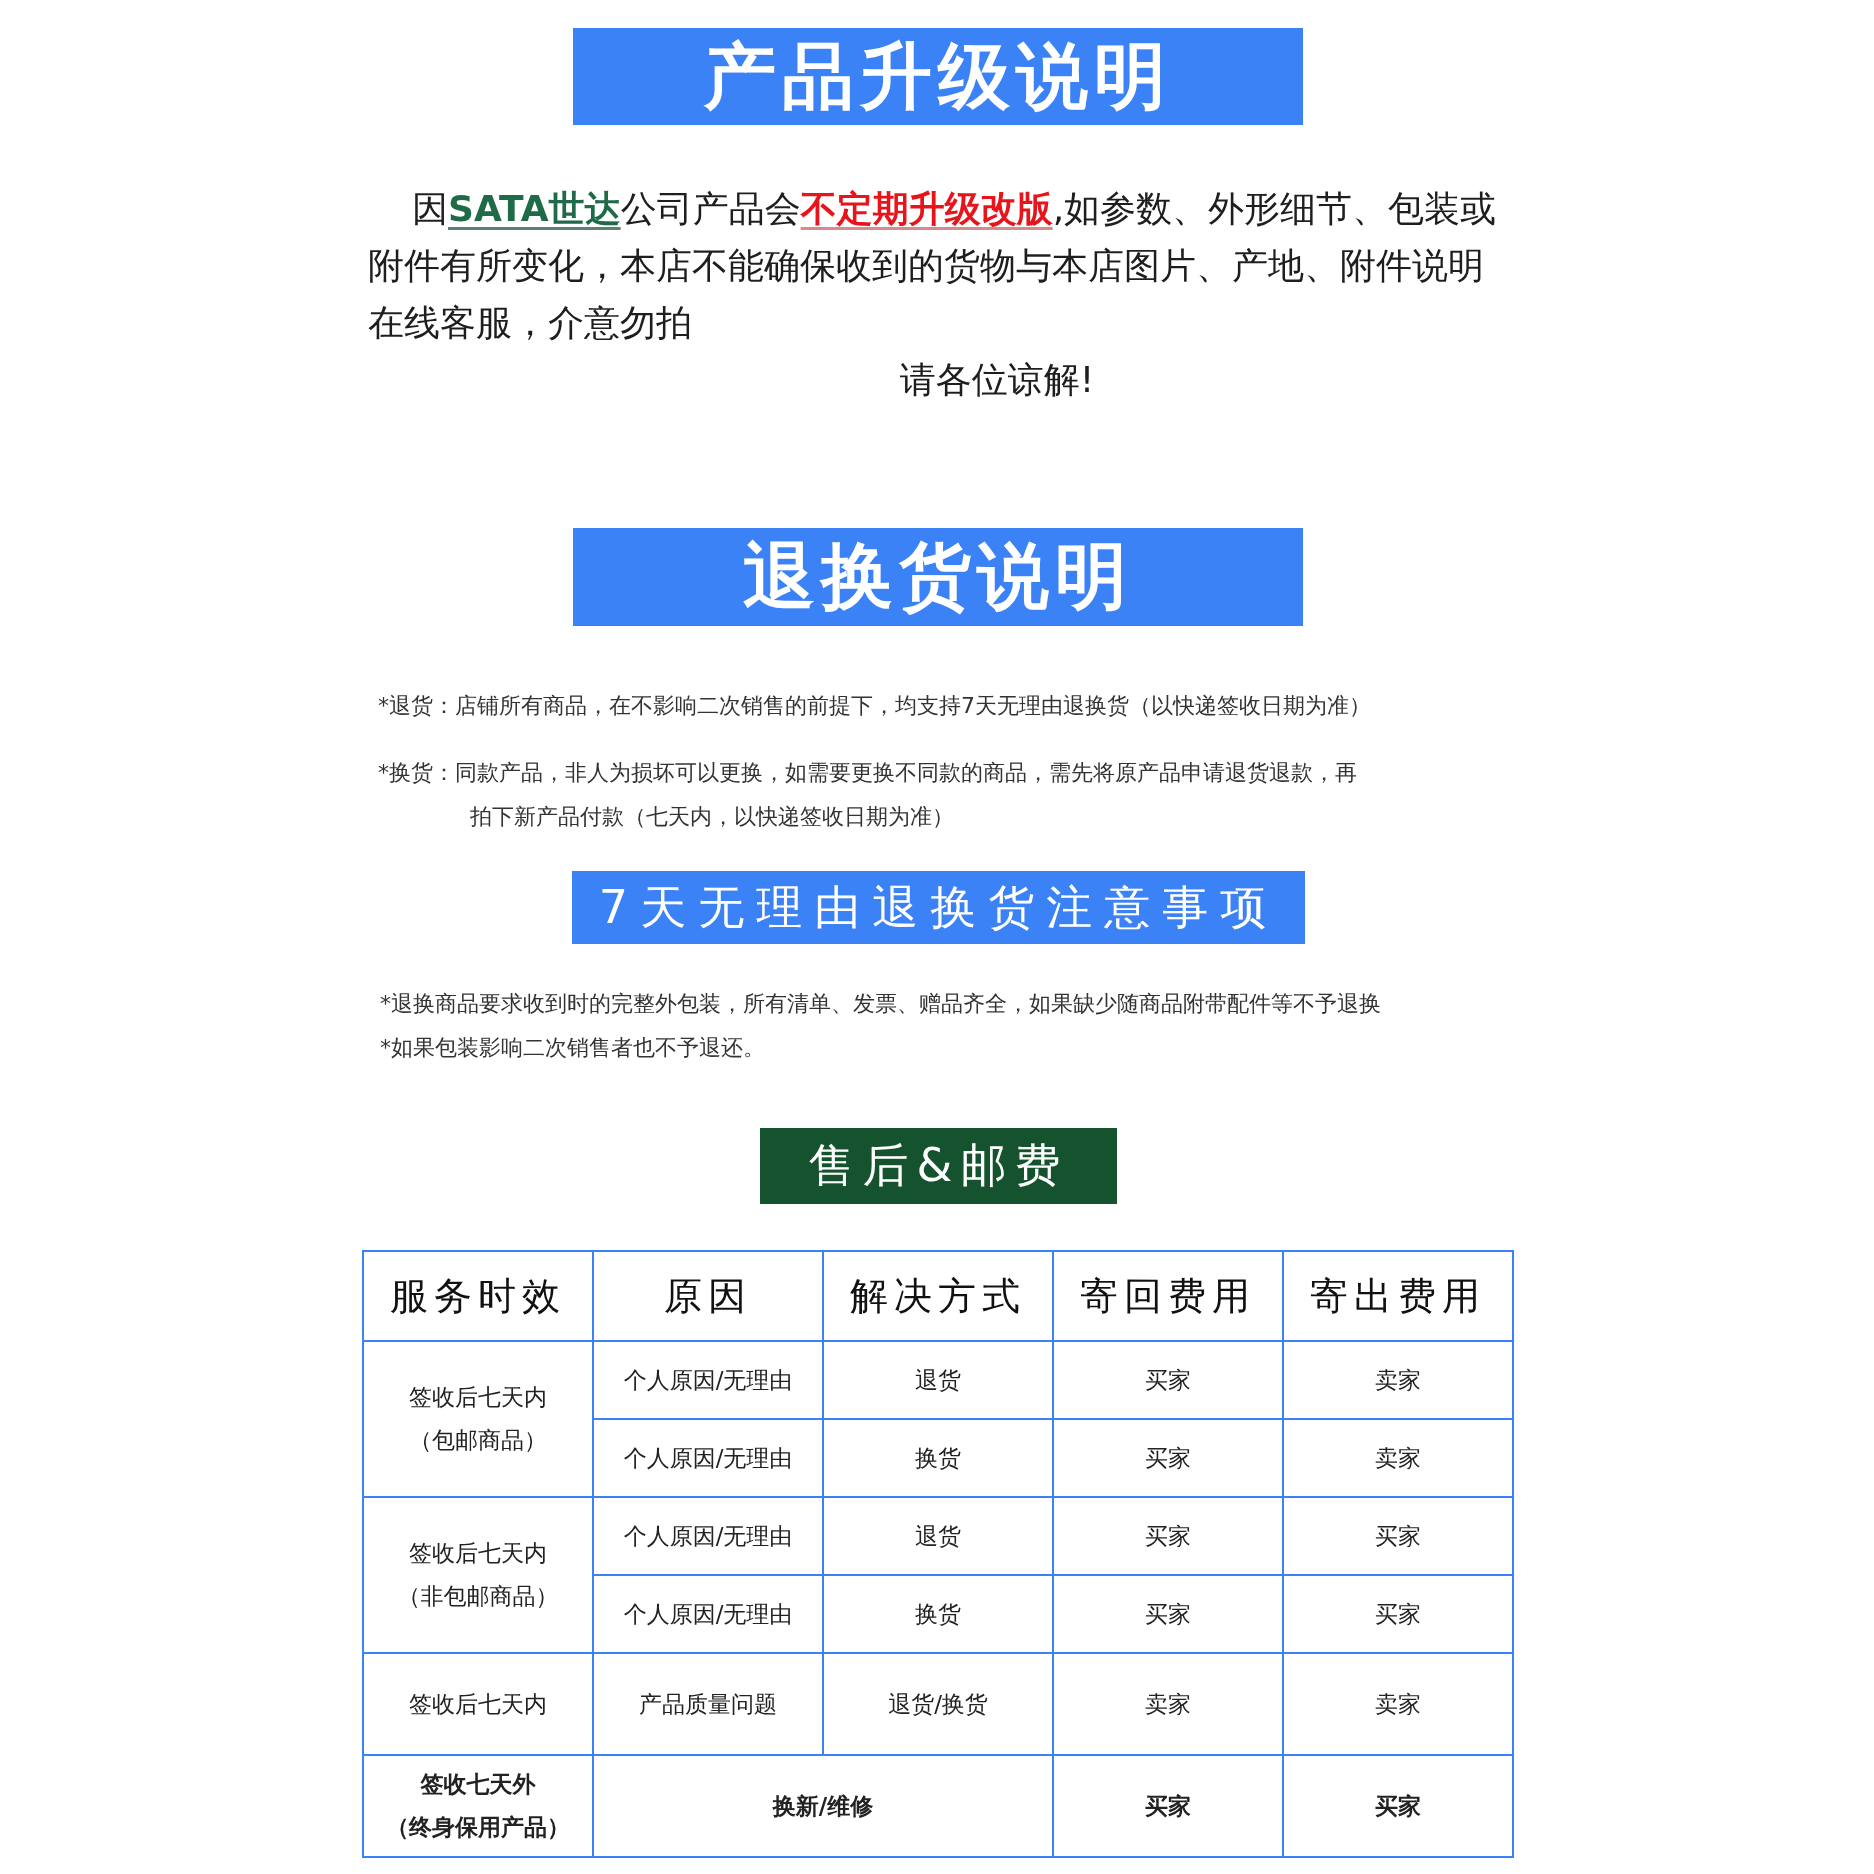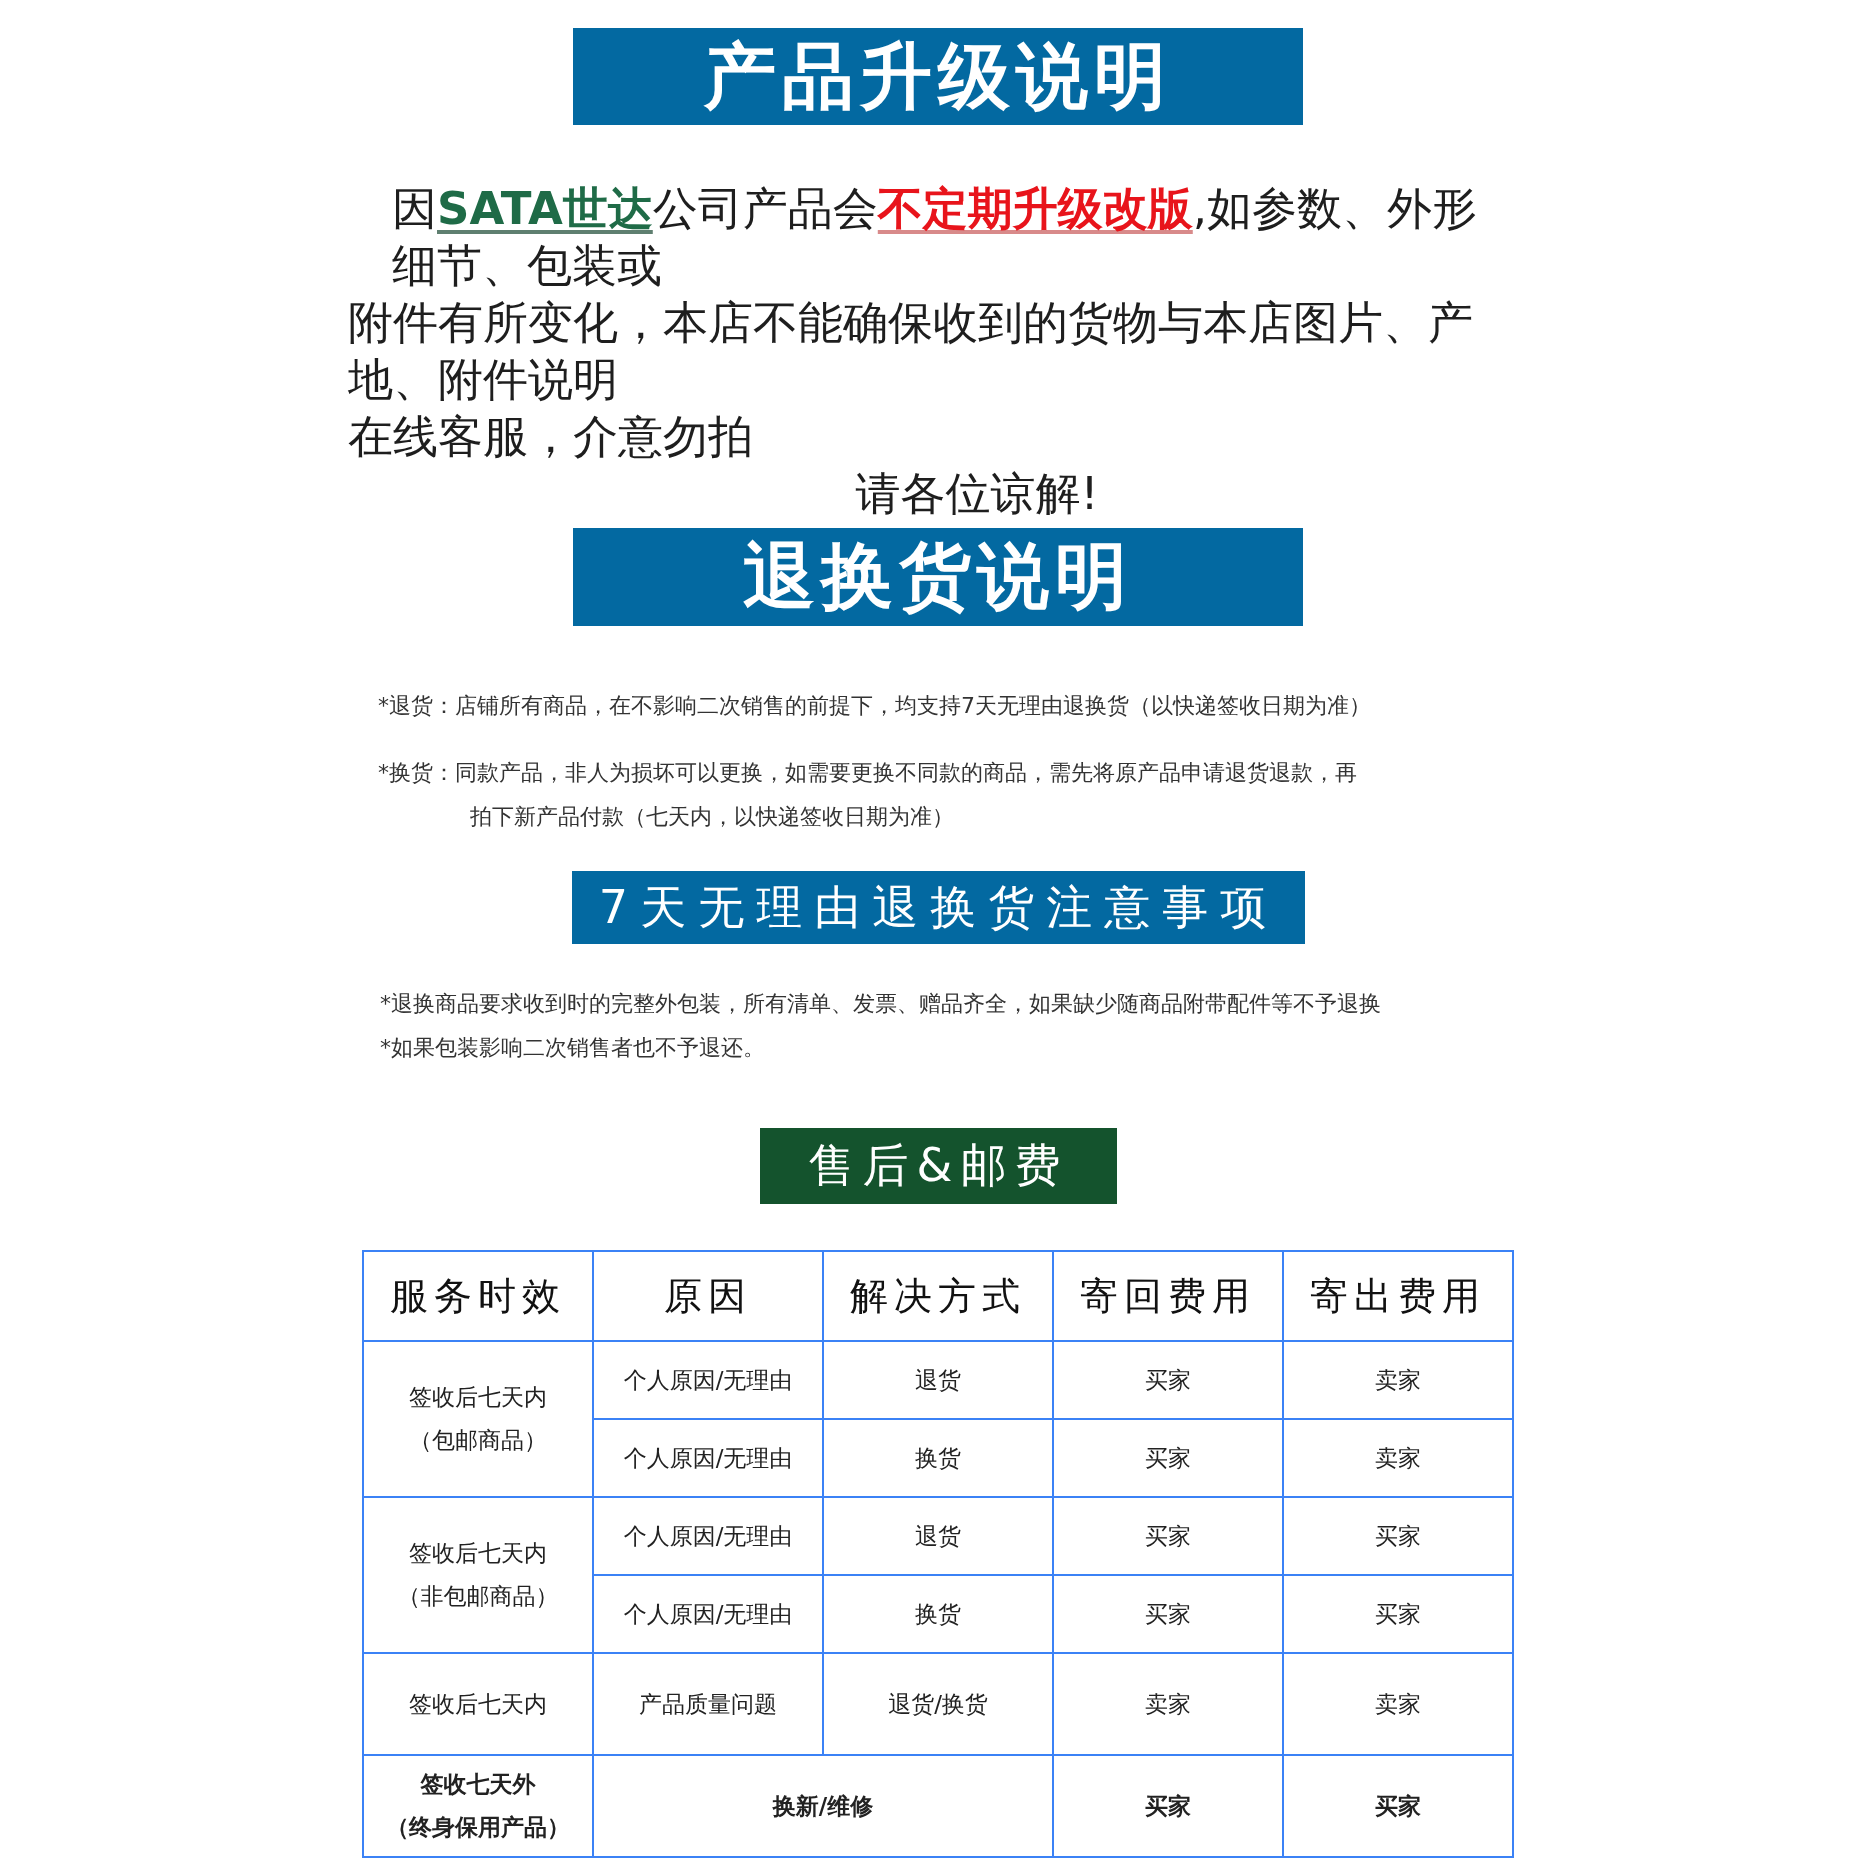--- a/index.html
+++ b/index.html
@@ -4,27 +4,27 @@
   <style>
     html, body { margin: 0; padding: 0; }
     body {
       width: 1874px; height: 1874px; background: #ffffff; position: relative; overflow: hidden;
       font-family: "DejaVu Sans", "Liberation Sans", sans-serif; color: #222;
     }
     .banner {
       position: absolute; display: flex; align-items: center; justify-content: center;
       color: #fff; box-sizing: border-box;
     }
-    .banner-red { background: #0369a1; align-items: center; }
+    .banner-red { background: #3b82f6; align-items: center; }
     .banner-big { font-weight: bold; font-size: 72px; letter-spacing: 6px; }
     .banner-mid { font-size: 46px; letter-spacing: 12px; }
     .banner-black { background: #14532d; font-size: 46px; letter-spacing: 8px; }
 
     .para {
-      position: absolute; left: 348px; width: 1170px; font-size: 45px; line-height: 57px; color: #1e1e1e;
+      position: absolute; left: 368px; width: 1170px; font-size: 36px; line-height: 57px; color: #1e1e1e;
     }
     .brand { color: #1f6b47; font-weight: bold; text-decoration: underline; text-decoration-color: #5f7f70; text-underline-offset: 6px; }
     .emph { color: #e8141b; font-weight: bold; text-decoration: underline; text-decoration-color: #d88a8a; text-underline-offset: 6px; }
 
     .note { position: absolute; font-size: 22px; color: #333; line-height: 44px; }
 
     table.svc {
       position: absolute; left: 362px; top: 1250px; width: 1150px; border-collapse: collapse; table-layout: fixed;
     }
     table.svc td, table.svc th {

